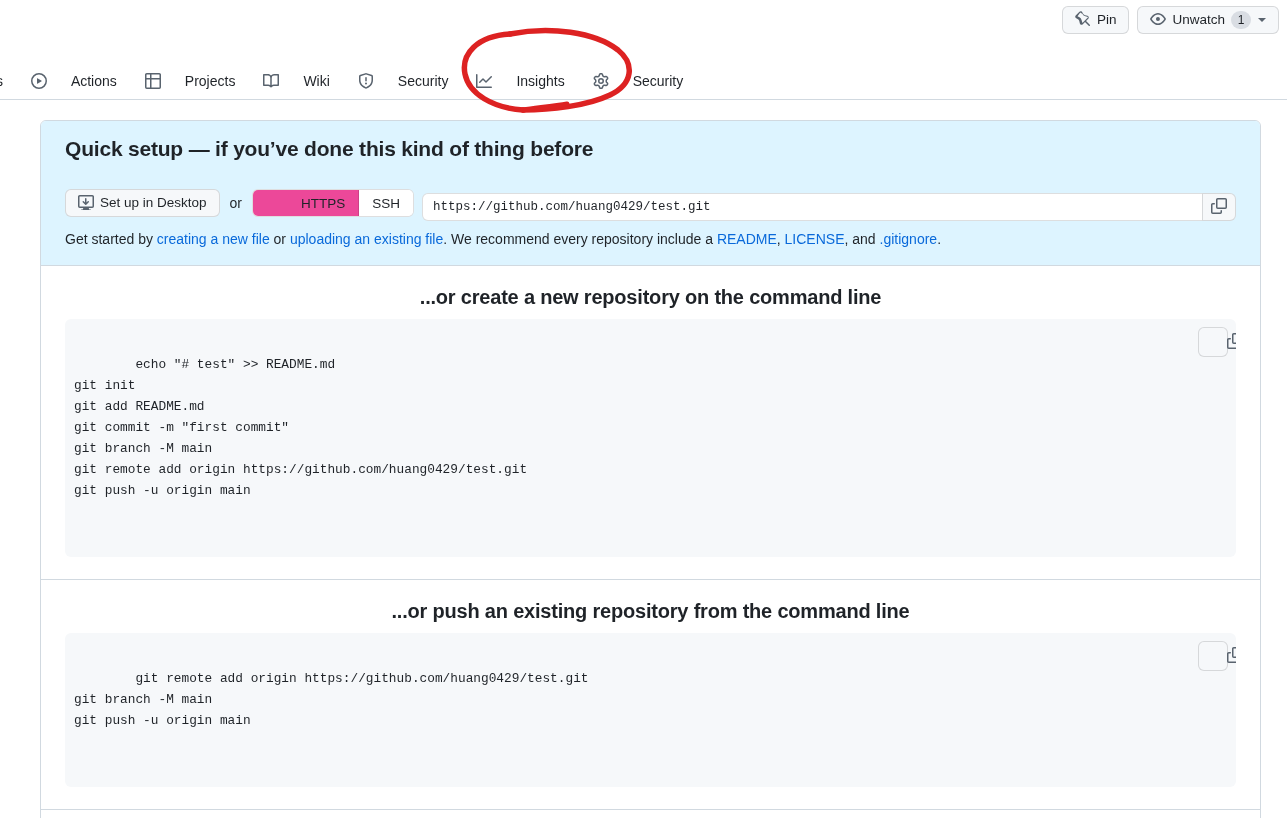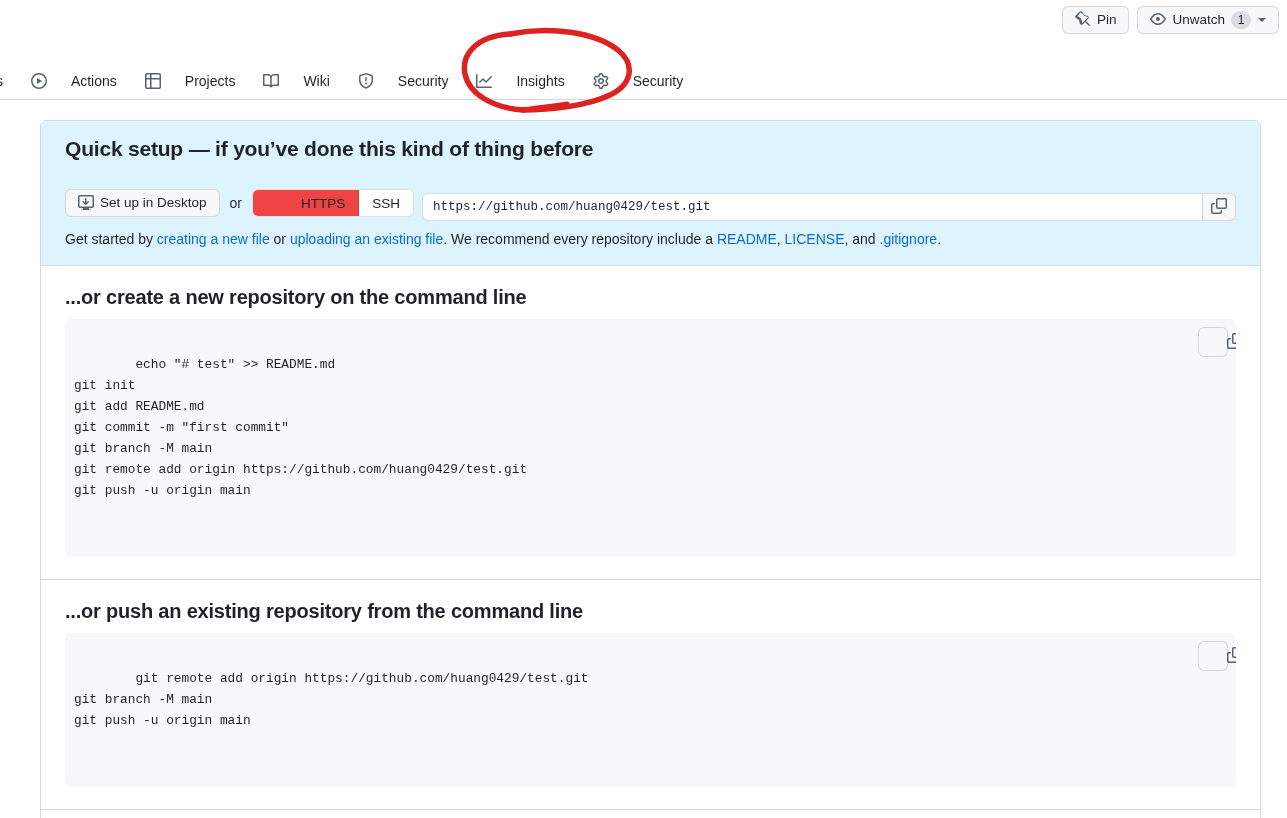--- a/index.html
+++ b/index.html
@@ -140,21 +140,21 @@
   .seg button {
     border: none;
     background: #ffffff;
     font-family: "Liberation Sans", sans-serif;
     font-size: 13.5px;
     color: #1f2328;
     padding: 0 13px;
     cursor: pointer;
     height: 26px;
   }
-  .seg button.active { background: #ef4444; border-right: 1px solid rgba(31,35,40,0.15); padding-left: 48px; }
+  .seg button.active { background: #ec4899; border-right: 1px solid rgba(31,35,40,0.15); padding-left: 48px; }
 
   .urlwrap {
     position: relative;
     flex: 1;
     display: flex;
     align-items: center;
     margin-top: 8px;
   }
   .urlinput {
     flex: 1;
@@ -194,20 +194,21 @@
     border-bottom: 1px solid #d1d9e0;
     position: relative;
   }
   .section:last-child { border-bottom: none; }
   .section h3 {
     margin: 0 0 10px 0;
     font-size: 20px;
     font-weight: 600;
     letter-spacing: -0.2px;
     color: #1f2328;
+    text-align: center;
   }
   .codeblock {
     position: relative;
     background: #f6f8fa;
     border-radius: 6px;
     padding: 14px 50px 14px 9px;
     font-family: "Liberation Mono", monospace;
     font-size: 12.8px;
     line-height: 21px;
     color: #1f2328;

